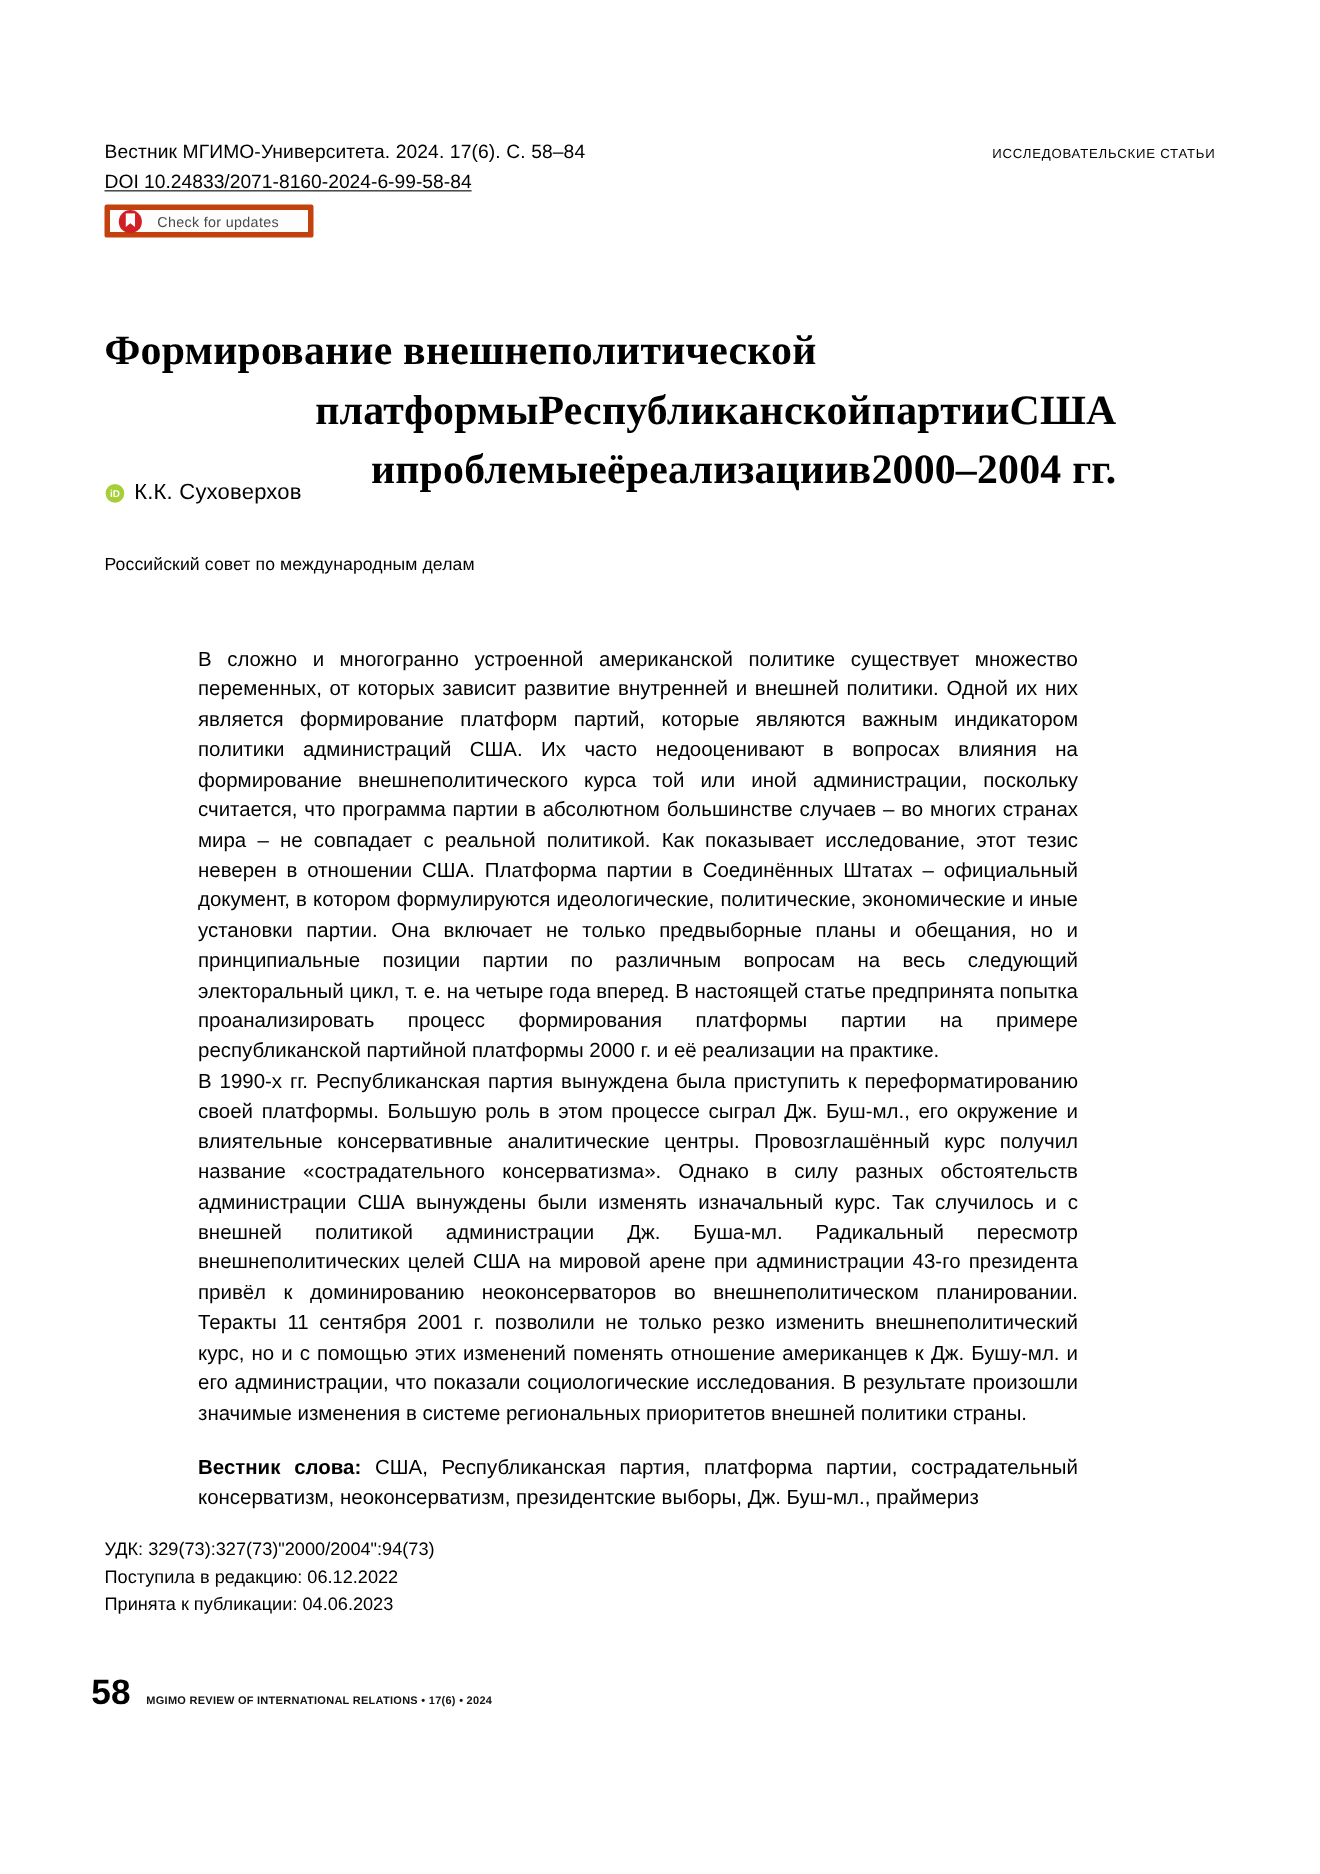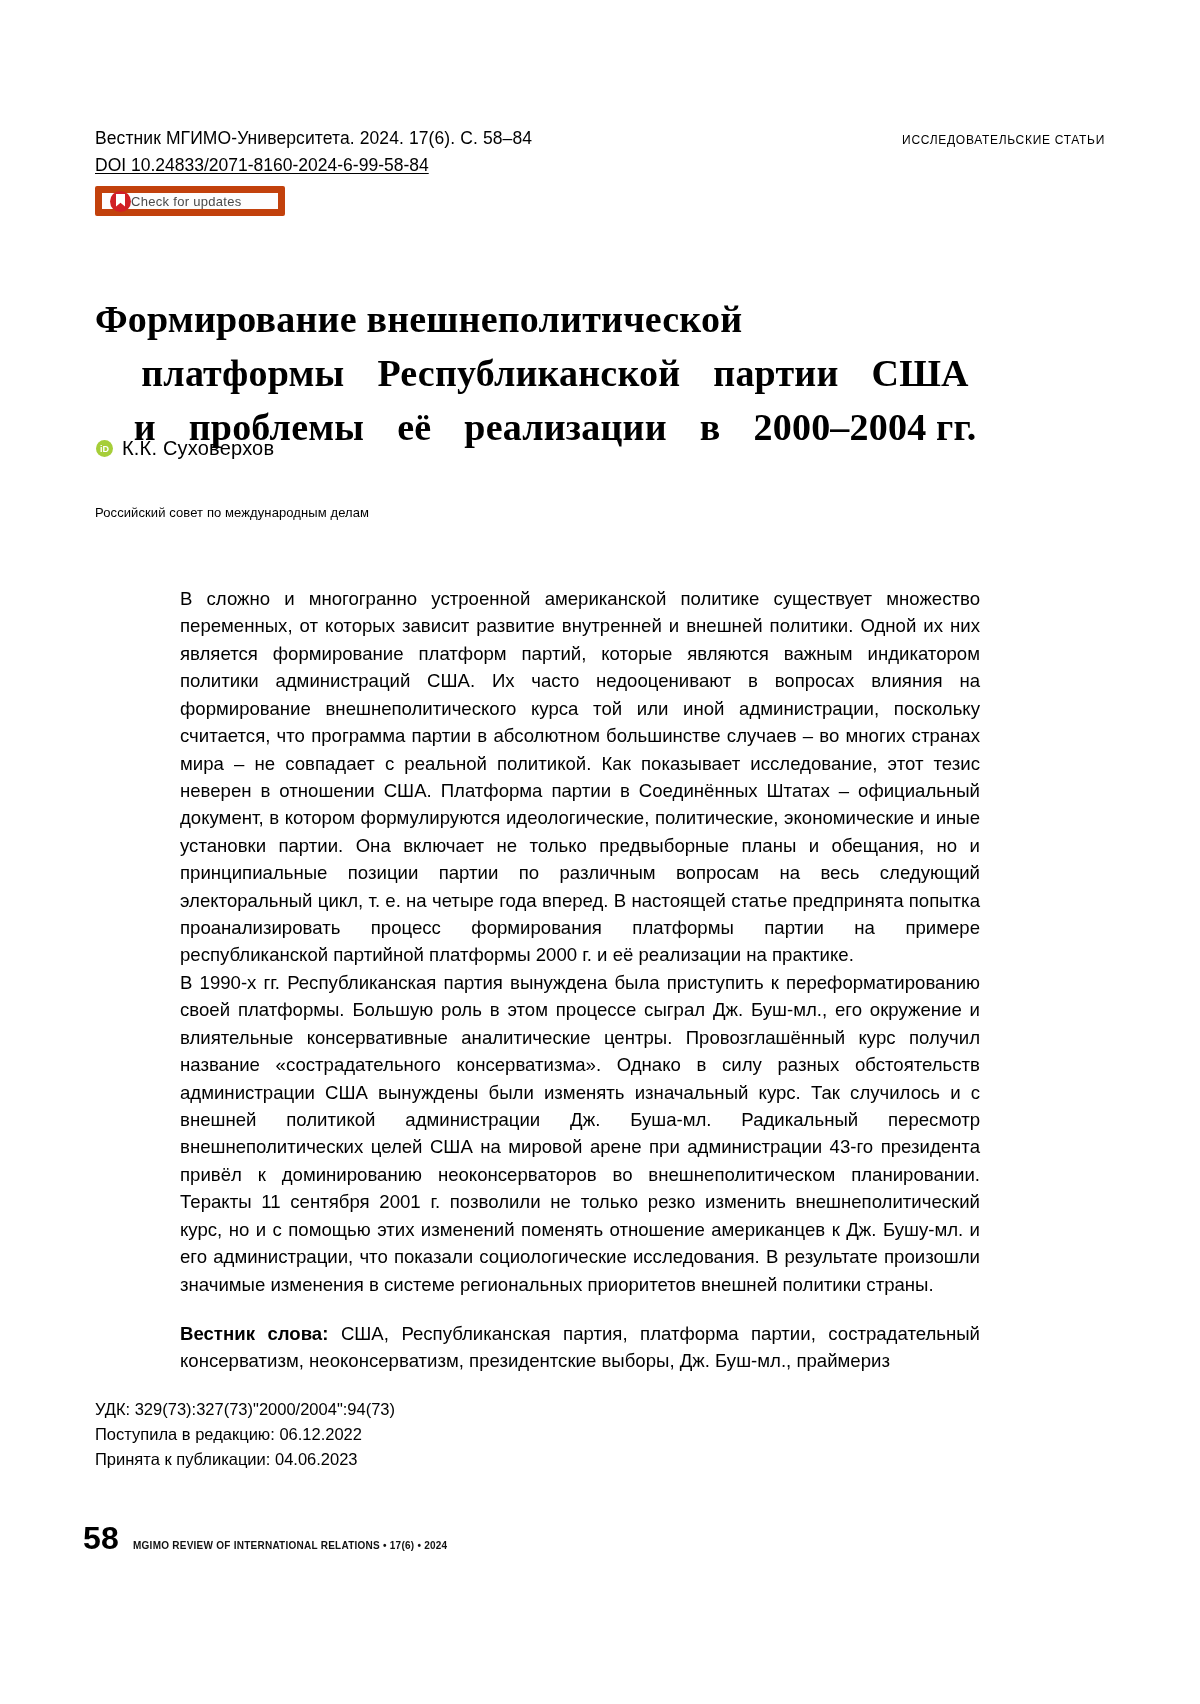--- a/index.html
+++ b/index.html
@@ -57,26 +57,26 @@
     text-underline-offset: 2px;
   }
 
   
   .crossmark {
     position: absolute;
     left: 95px;
     top: 186px;
     width: 190px;
     height: 30px;
-    border: 7px solid #c2410c;
+    border: 5px solid #c2410c;
     border-radius: 2px;
     background: #fdfdfd;
     display: flex;
     align-items: center;
-    gap: 0;
+    gap: 14px;
     padding: 0 8px;
     box-sizing: border-box;
   }
   .crossmark .cm-logo {
     width: 21px;
     height: 21px;
     border-radius: 50%;
     background: #d11f26;
     position: relative;
     flex: 0 0 auto;
@@ -110,22 +110,21 @@
     line-height: 1.42;
     letter-spacing: 0.2px;
     color: #000;
   }
   .title .tline {
     display: block;
     white-space: nowrap;
   }
   .title .tline.justify {
     display: flex;
-    justify-content: center;
-    gap: 33px;
+    justify-content: flex-end;
   }
 
   
   .author-row {
     position: absolute;
     left: 96px;
     top: 437px;
     display: flex;
     align-items: center;
     gap: 9px;
@@ -154,21 +153,21 @@
   }
   .author-name {
     font-size: 20px;
     letter-spacing: 0.2px;
   }
 
   .affiliation {
     position: absolute;
     left: 95px;
     top: 505px;
-    font-size: 13px;
+    font-size: 16px;
     letter-spacing: 0.1px;
   }
 
   
   .abstract {
     position: absolute;
     left: 180px;
     top: 585px;
     width: 800px;
     font-size: 18.6px;

